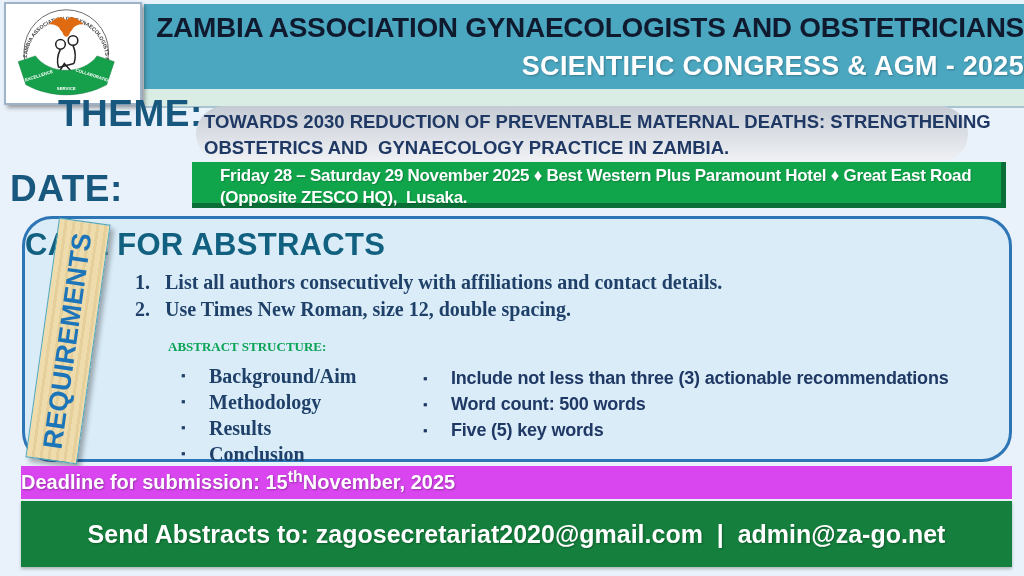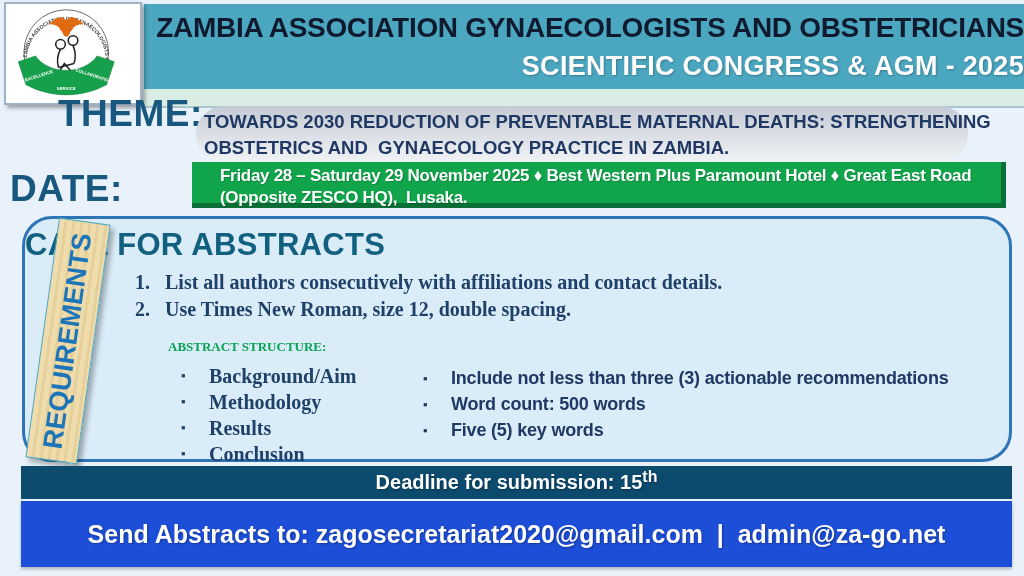--- a/index.html
+++ b/index.html
@@ -45,25 +45,25 @@
   .blt{width:28px;font-size:13px;}
 
   
   .ribbon{position:absolute;left:42px;top:220px;width:50px;height:240px;transform:rotate(8deg);
     background:repeating-linear-gradient(90deg,#EEDCAC 0 5px,#E5CF9B 5px 8px);
     border:1px solid #54A7B6;box-shadow:4px 4px 5px rgba(0,0,0,0.3);}
   .ribbon-text{position:absolute;left:50%;top:50%;width:240px;transform:translate(-50%,-50%) rotate(-90deg);
     text-align:center;font-size:27px;font-weight:bold;color:#1C74B9;white-space:nowrap;}
 
   
-  .deadline-banner{position:absolute;left:21px;top:466px;width:991px;height:33px;background:#0c4a6e;
-    display:flex;align-items:center;justify-content:center;color:#fff;font-weight:bold;font-size:20px;
+  .deadline-banner{position:absolute;left:21px;top:466px;width:991px;height:33px;background:#d946ef;
+    display:flex;align-items:center;justify-content:flex-start;color:#fff;font-weight:bold;font-size:20px;
     text-shadow:1px 1px 2px rgba(0,0,0,0.3);}
   .sup{font-size:16px;position:relative;top:-6px;}
-  .footer-banner{position:absolute;left:21px;top:501px;width:991px;height:66px;background:#1d4ed8;
+  .footer-banner{position:absolute;left:21px;top:501px;width:991px;height:66px;background:#15803d;
     display:flex;align-items:center;justify-content:center;color:#fff;font-weight:bold;font-size:25px;
     white-space:pre;text-shadow:1px 1px 2px rgba(0,0,0,0.3);box-shadow:0 2px 3px rgba(0,0,0,0.25);}
 </style>
 </head>
 <body>
 
 <div class="page">
 
   <div class="teal-band">
     <div class="hdr-title">ZAMBIA ASSOCIATION GYNAECOLOGISTS AND OBSTETRICIANS</div>
@@ -156,19 +156,20 @@
     </div>
   </div>
 
   <div class="ribbon">
     <div class="ribbon-text">REQUIREMENTS</div>
   </div>
 
   <div class="deadline-banner">
     <span>Deadline for submission: 15</span>
       <span class="sup">th</span>
+      <span> November, 2025</span>
   </div>
 
   <div class="footer-banner">
     <span>Send Abstracts to: zagosecretariat2020@gmail.com  |  admin@za-go.net</span>
   </div>
 
 </div>
 
 </body></html>

